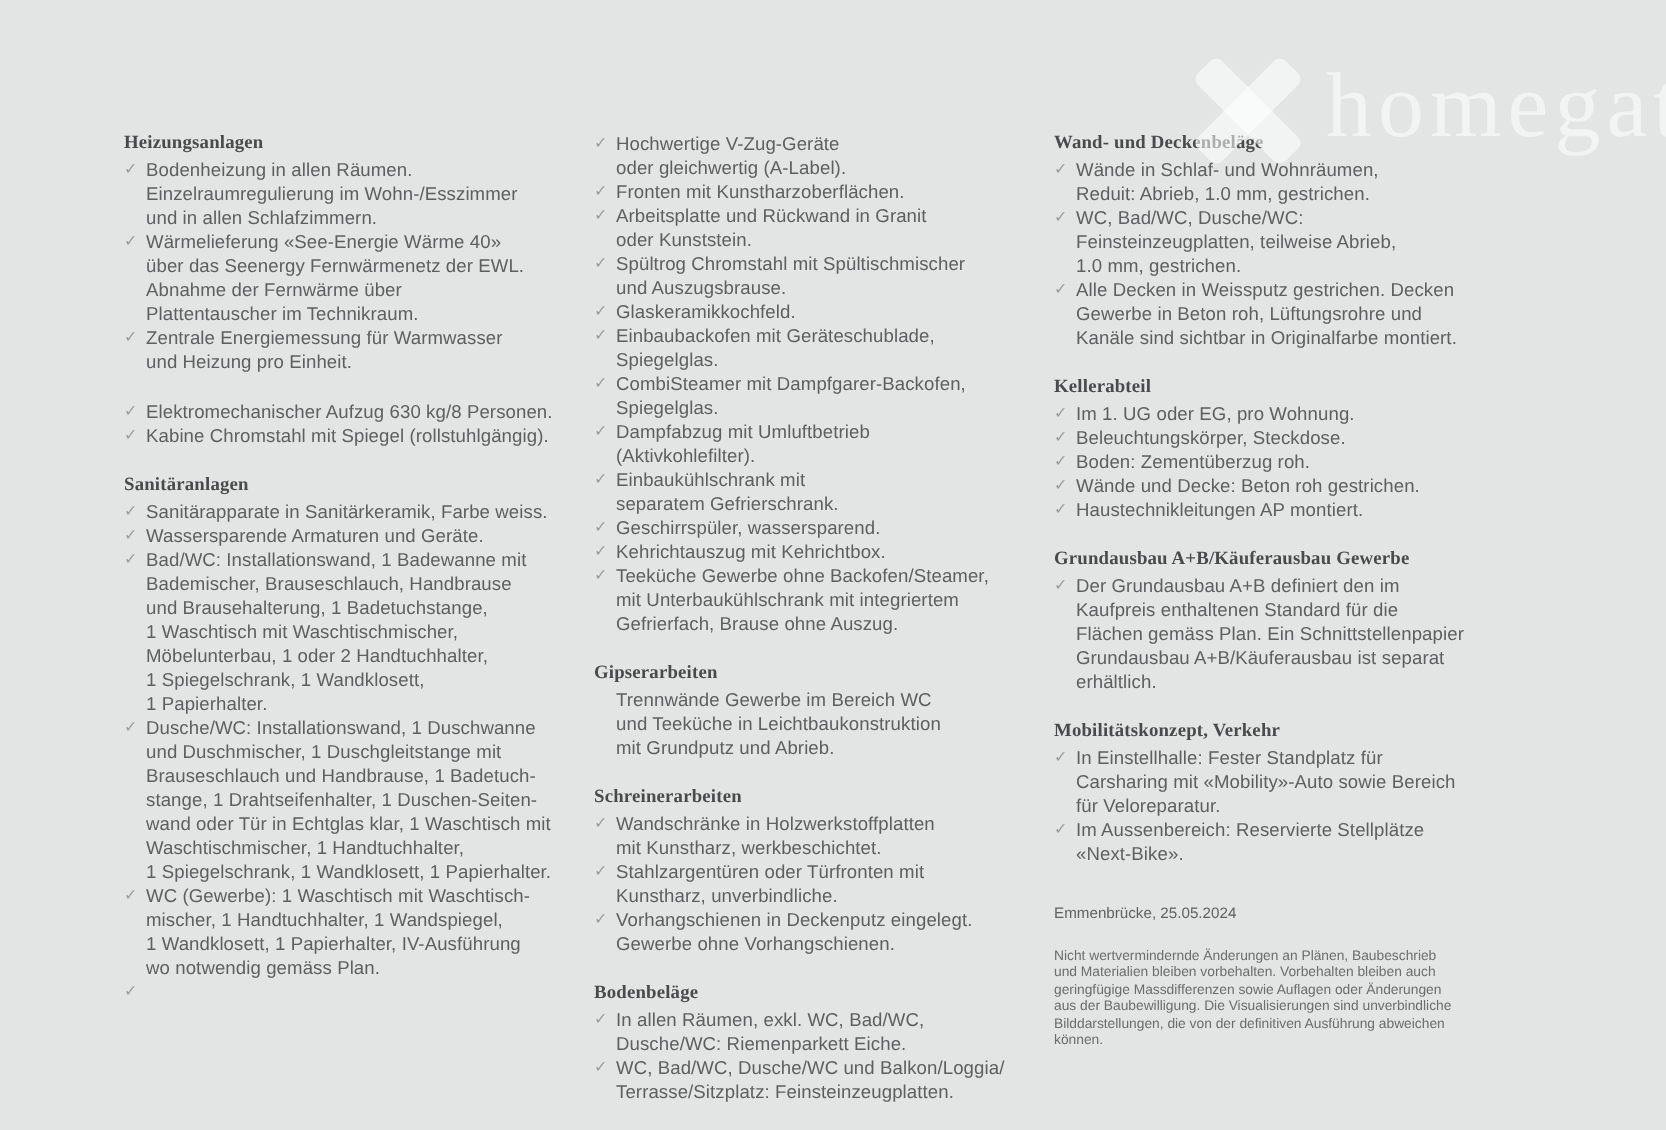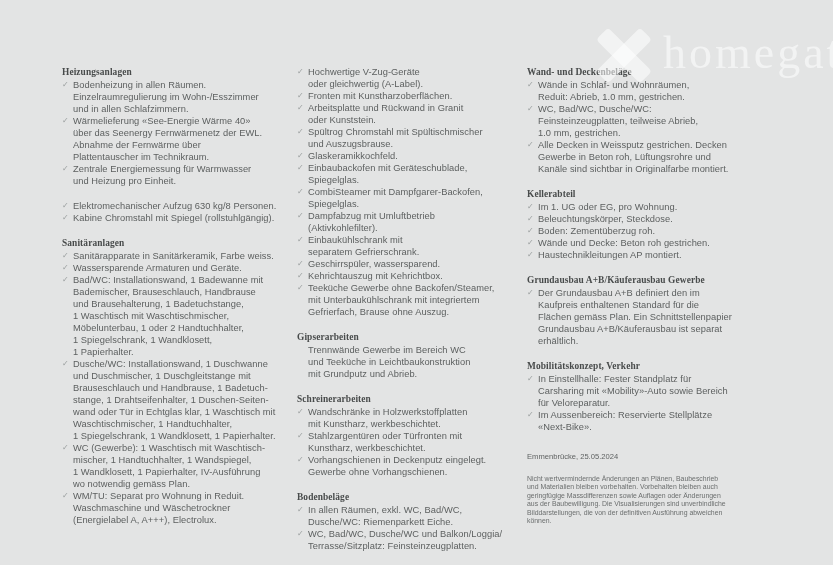--- a/index.html
+++ b/index.html
@@ -125,23 +125,21 @@
 und Duschmischer, 1 Duschgleitstange mit
 Brauseschlauch und Handbrause, 1 Badetuch-
 stange, 1 Drahtseifenhalter, 1 Duschen-Seiten-
 wand oder Tür in Echtglas klar, 1 Waschtisch mit
 Waschtischmischer, 1 Handtuchhalter,
 1 Spiegelschrank, 1 Wandklosett, 1 Papierhalter.</span></li>
             <li class="item"><span class="tick">✓</span><span class="itx">WC (Gewerbe): 1 Waschtisch mit Waschtisch-
 mischer, 1 Handtuchhalter, 1 Wandspiegel,
 1 Wandklosett, 1 Papierhalter, IV-Ausführung
 wo notwendig gemäss Plan.</span></li>
-            <li class="item"><span class="tick">✓</span><span class="itx">WM/TU: Separat pro Wohnung in Reduit.
-Waschmaschine und Wäschetrockner
-(Energielabel A, A+++), Electrolux.</span></li>
+            <li class="item"><span class="tick">✓</span></li>
           </ul>
         </section>
       </div>
   </div>
 
   <div class="column col-1">
     <div class="sections">
         <section class="section">
           <ul class="items">
             <li class="item"><span class="tick">✓</span><span class="itx">Hochwertige V-Zug-Geräte
@@ -174,21 +172,21 @@
 und Teeküche in Leichtbaukonstruktion
 mit Grundputz und Abrieb.</span></li>
           </ul>
         </section>
         <section class="section">
           <h3 class="sec-title">Schreinerarbeiten</h3>
           <ul class="items">
             <li class="item"><span class="tick">✓</span><span class="itx">Wandschränke in Holzwerkstoffplatten
 mit Kunstharz, werkbeschichtet.</span></li>
             <li class="item"><span class="tick">✓</span><span class="itx">Stahlzargentüren oder Türfronten mit
-Kunstharz, werkbeschichtet.</span></li>
+Kunstharz, unverbindliche.</span></li>
             <li class="item"><span class="tick">✓</span><span class="itx">Vorhangschienen in Deckenputz eingelegt.
 Gewerbe ohne Vorhangschienen.</span></li>
           </ul>
         </section>
         <section class="section">
           <h3 class="sec-title">Bodenbeläge</h3>
           <ul class="items">
             <li class="item"><span class="tick">✓</span><span class="itx">In allen Räumen, exkl. WC, Bad/WC,
 Dusche/WC: Riemenparkett Eiche.</span></li>
             <li class="item"><span class="tick">✓</span><span class="itx">WC, Bad/WC, Dusche/WC und Balkon/Loggia/

